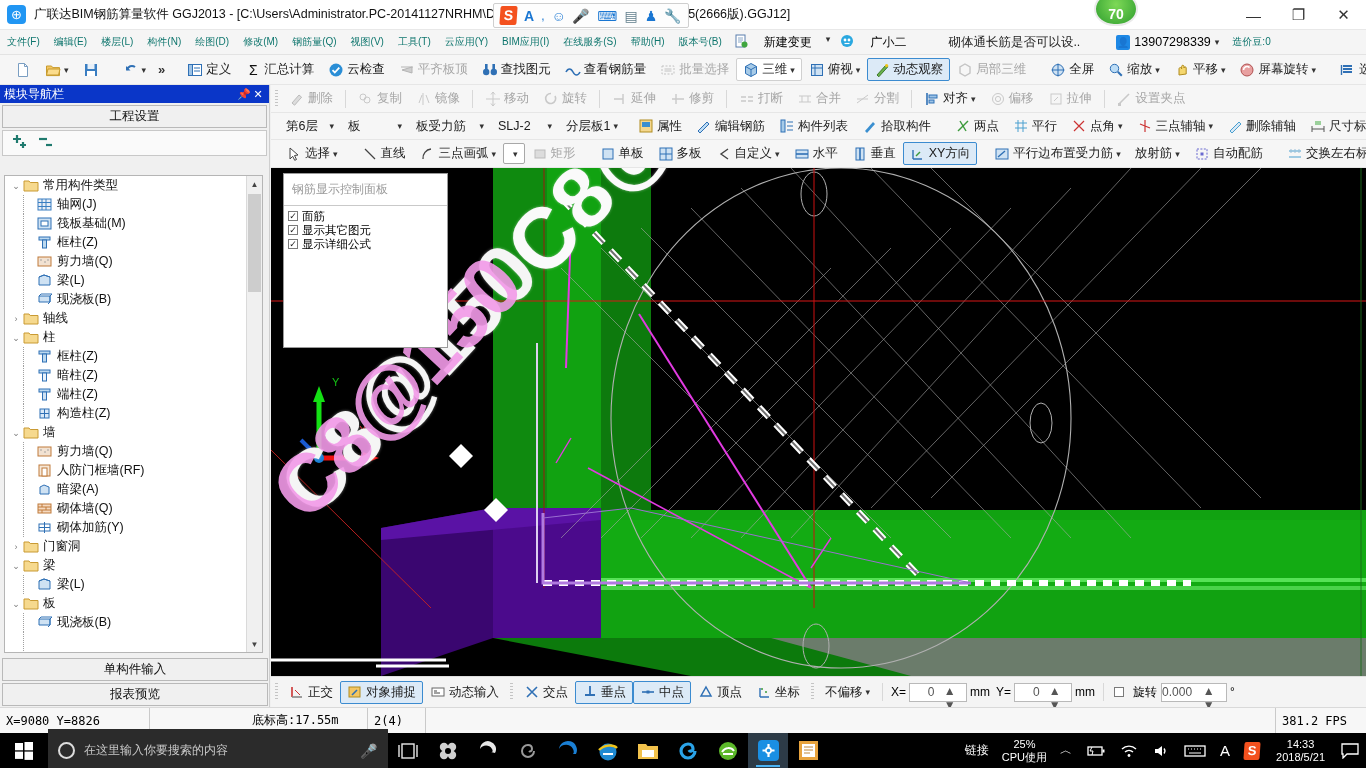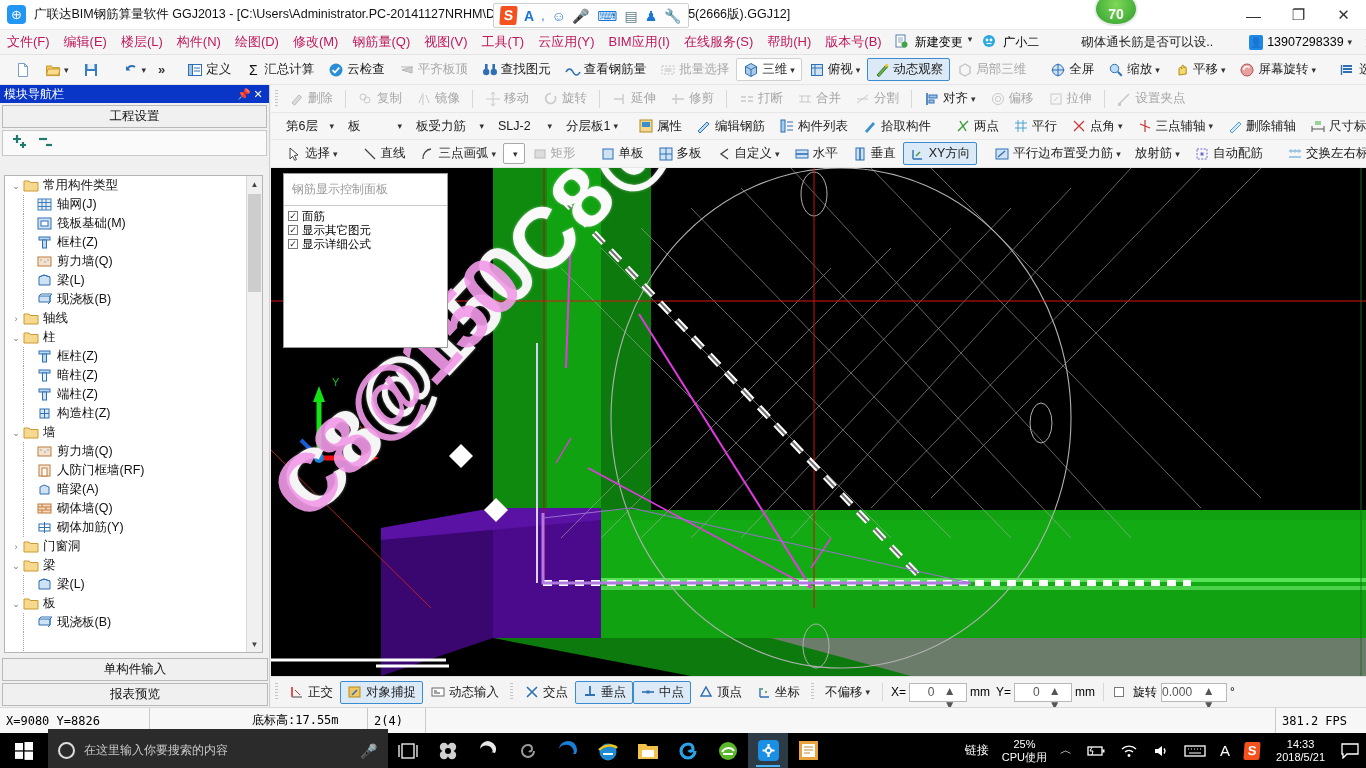--- a/index.html
+++ b/index.html
@@ -45,22 +45,22 @@
   .tb-btns { position:absolute; right:0; top:0; display:flex; height:30px; }
   .tb-btn { width:45px; height:30px; display:flex; align-items:center; justify-content:center;
             font-size:15px; color:#333; }
 
   
   .menubar {
     position:absolute; left:0; top:30px; width:1366px; height:25px;
     background:#f5f5f5; display:flex; align-items:center;
     border-bottom:1px solid #e3e3e3;
   }
-  .menu-item { padding:3px 7px; font-size:13px; color:#be185d; white-space:nowrap; }
-  .mb-chip { display:flex; align-items:flex-start; gap:5px; padding:0 5px; white-space:nowrap; }
+  .menu-item { padding:3px 7px; font-size:10px; color:#0f766e; white-space:nowrap; }
+  .mb-chip { display:flex; align-items:flex-start; gap:14px; padding:0 5px; white-space:nowrap; }
   .mb-status { color:#222; font-size:12.5px; margin-left:37px; white-space:nowrap; }
   .mb-user { display:flex; align-items:center; gap:4px; margin-left:36px; font-size:12.5px; }
   .mb-user .ubox { width:14px;height:15px;background:#1e88e5;border-radius:2px;color:#fff;
                    font-size:10px;text-align:center;line-height:15px;}
   .chev { font-size:9px; color:#333; }
 
   
   .toolrow {
     position:absolute; left:0; width:1366px; background:#f6f6f6;
     display:flex; align-items:center; border-bottom:1px solid #e6e6e6;

